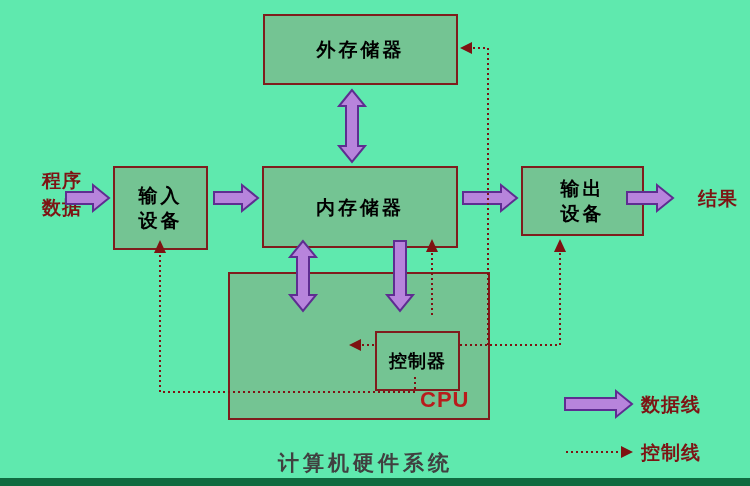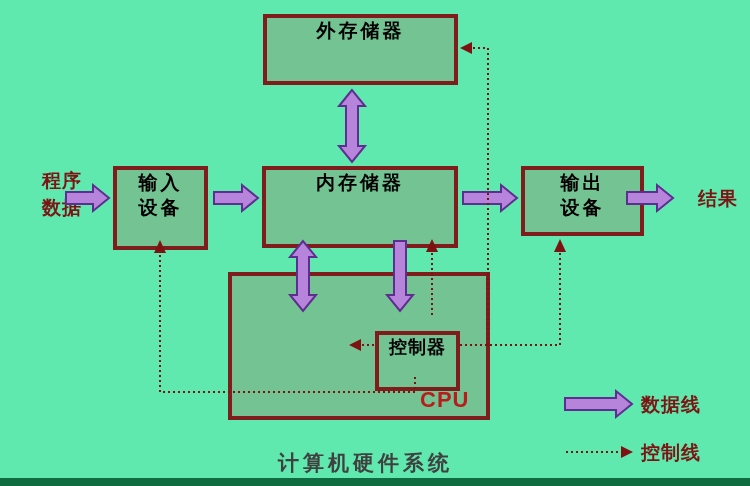--- a/index.html
+++ b/index.html
@@ -2,22 +2,22 @@
 <html><head>
 <meta charset="utf-8">
 <style>
   html,body{margin:0;padding:0;background:#ddd;}
   .stage{
     position:relative;width:750px;height:486px;overflow:hidden;
     background:#5FE9AE;
     font-family:"Liberation Sans","DejaVu Sans",sans-serif;
   }
   .box{
-    position:absolute;background:#74C493;border:4px solid #7f1d1d;box-sizing:border-box;
-    display:flex;flex-direction:column;align-items:center;justify-content:flex-start;
+    position:absolute;background:#74C493;border:2px solid #7f1d1d;box-sizing:border-box;
+    display:flex;flex-direction:column;align-items:center;justify-content:center;
     color:#000;font-weight:bold;font-size:19px;letter-spacing:3px;line-height:25px;
   }
   #box-external{left:263px;top:14px;width:195px;height:71px;}
   #box-memory{left:262px;top:166px;width:196px;height:82px;}
   #box-input{left:113px;top:166px;width:95px;height:84px;}
   #box-output{left:521px;top:166px;width:123px;height:70px;}
   #box-cpu{left:228px;top:272px;width:262px;height:148px;}
   #box-alu{left:262px;top:315px;width:86px;height:60px;font-size:18px;letter-spacing:1px;}
   #box-ctrl{left:375px;top:315px;width:85px;height:60px;font-size:18px;letter-spacing:1px;margin-top:16px;}
   .cpu-label{

